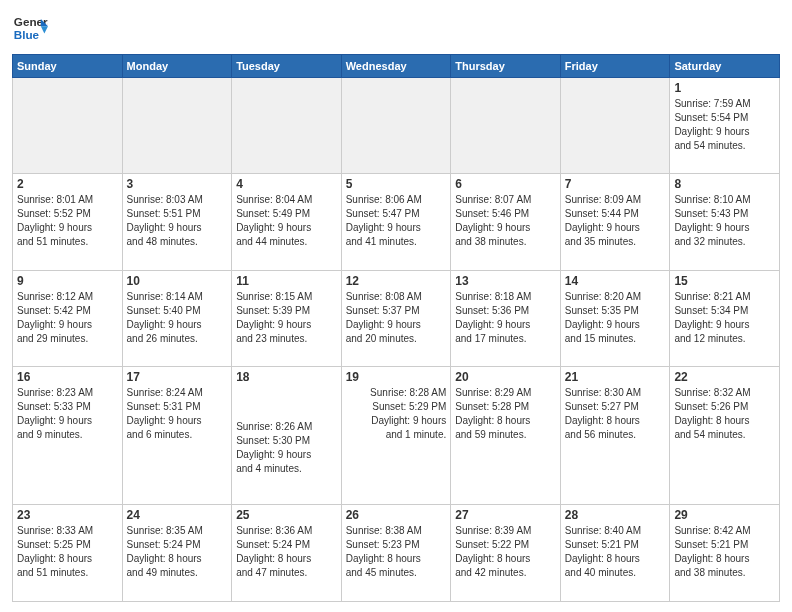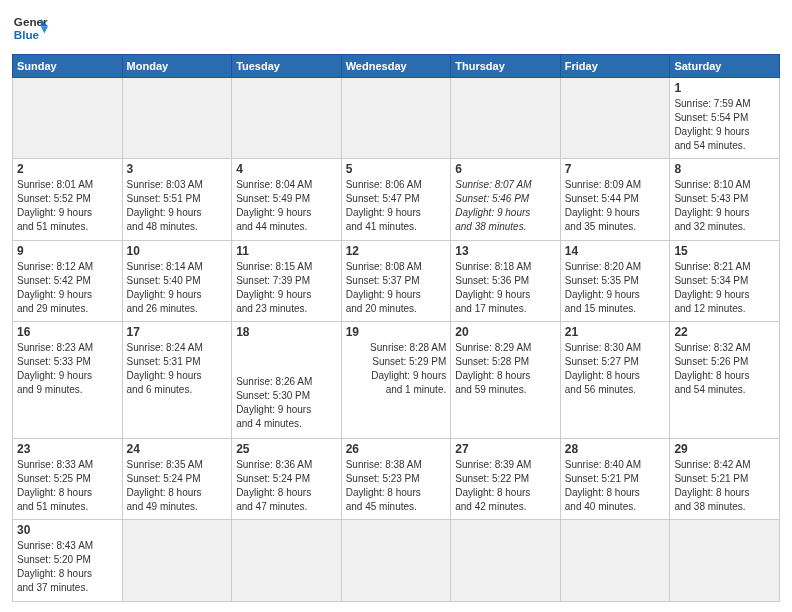--- a/index.html
+++ b/index.html
@@ -159,21 +159,21 @@
           </td>
           <td>
             <span class="day-num">5</span>
             <div class="day-info" style="white-space: pre-line;">Sunrise: 8:06 AM
 Sunset: 5:47 PM
 Daylight: 9 hours
 and 41 minutes.</div>
           </td>
           <td>
             <span class="day-num">6</span>
-            <div class="day-info" style="white-space: pre-line; font-style: italic;">Sunrise: 8:07 AM
+            <div class="day-info" style="white-space: pre-line;">Sunrise: 8:07 AM
 Sunset: 5:46 PM
 Daylight: 9 hours
 and 38 minutes.</div>
           </td>
           <td>
             <span class="day-num">7</span>
             <div class="day-info" style="white-space: pre-line;">Sunrise: 8:09 AM
 Sunset: 5:44 PM
 Daylight: 9 hours
 and 35 minutes.</div>
@@ -197,21 +197,21 @@
           <td>
             <span class="day-num">10</span>
             <div class="day-info" style="white-space: pre-line;">Sunrise: 8:14 AM
 Sunset: 5:40 PM
 Daylight: 9 hours
 and 26 minutes.</div>
           </td>
           <td>
             <span class="day-num">11</span>
             <div class="day-info" style="white-space: pre-line;">Sunrise: 8:15 AM
-Sunset: 7:39 PM
+Sunset: 5:39 PM
 Daylight: 9 hours
 and 23 minutes.</div>
           </td>
           <td>
             <span class="day-num">12</span>
             <div class="day-info" style="white-space: pre-line;">Sunrise: 8:08 AM
 Sunset: 5:37 PM
 Daylight: 9 hours
 and 20 minutes.</div>
           </td>
@@ -331,31 +331,16 @@
 Daylight: 8 hours
 and 40 minutes.</div>
           </td>
           <td>
             <span class="day-num">29</span>
             <div class="day-info" style="white-space: pre-line;">Sunrise: 8:42 AM
 Sunset: 5:21 PM
 Daylight: 8 hours
 and 38 minutes.</div>
           </td>
-        </tr>
-        <tr class="last-row">
-          <td>
-            <span class="day-num">30</span>
-            <div class="day-info" style="white-space: pre-line;">Sunrise: 8:43 AM
-Sunset: 5:20 PM
-Daylight: 8 hours
-and 37 minutes.</div>
-          </td>
-          <td class="empty"></td>
-          <td class="empty"></td>
-          <td class="empty"></td>
-          <td class="empty"></td>
-          <td class="empty"></td>
-          <td class="empty"></td>
         </tr>
       </tbody>
   </table>
 </div>
 
 </body></html>

